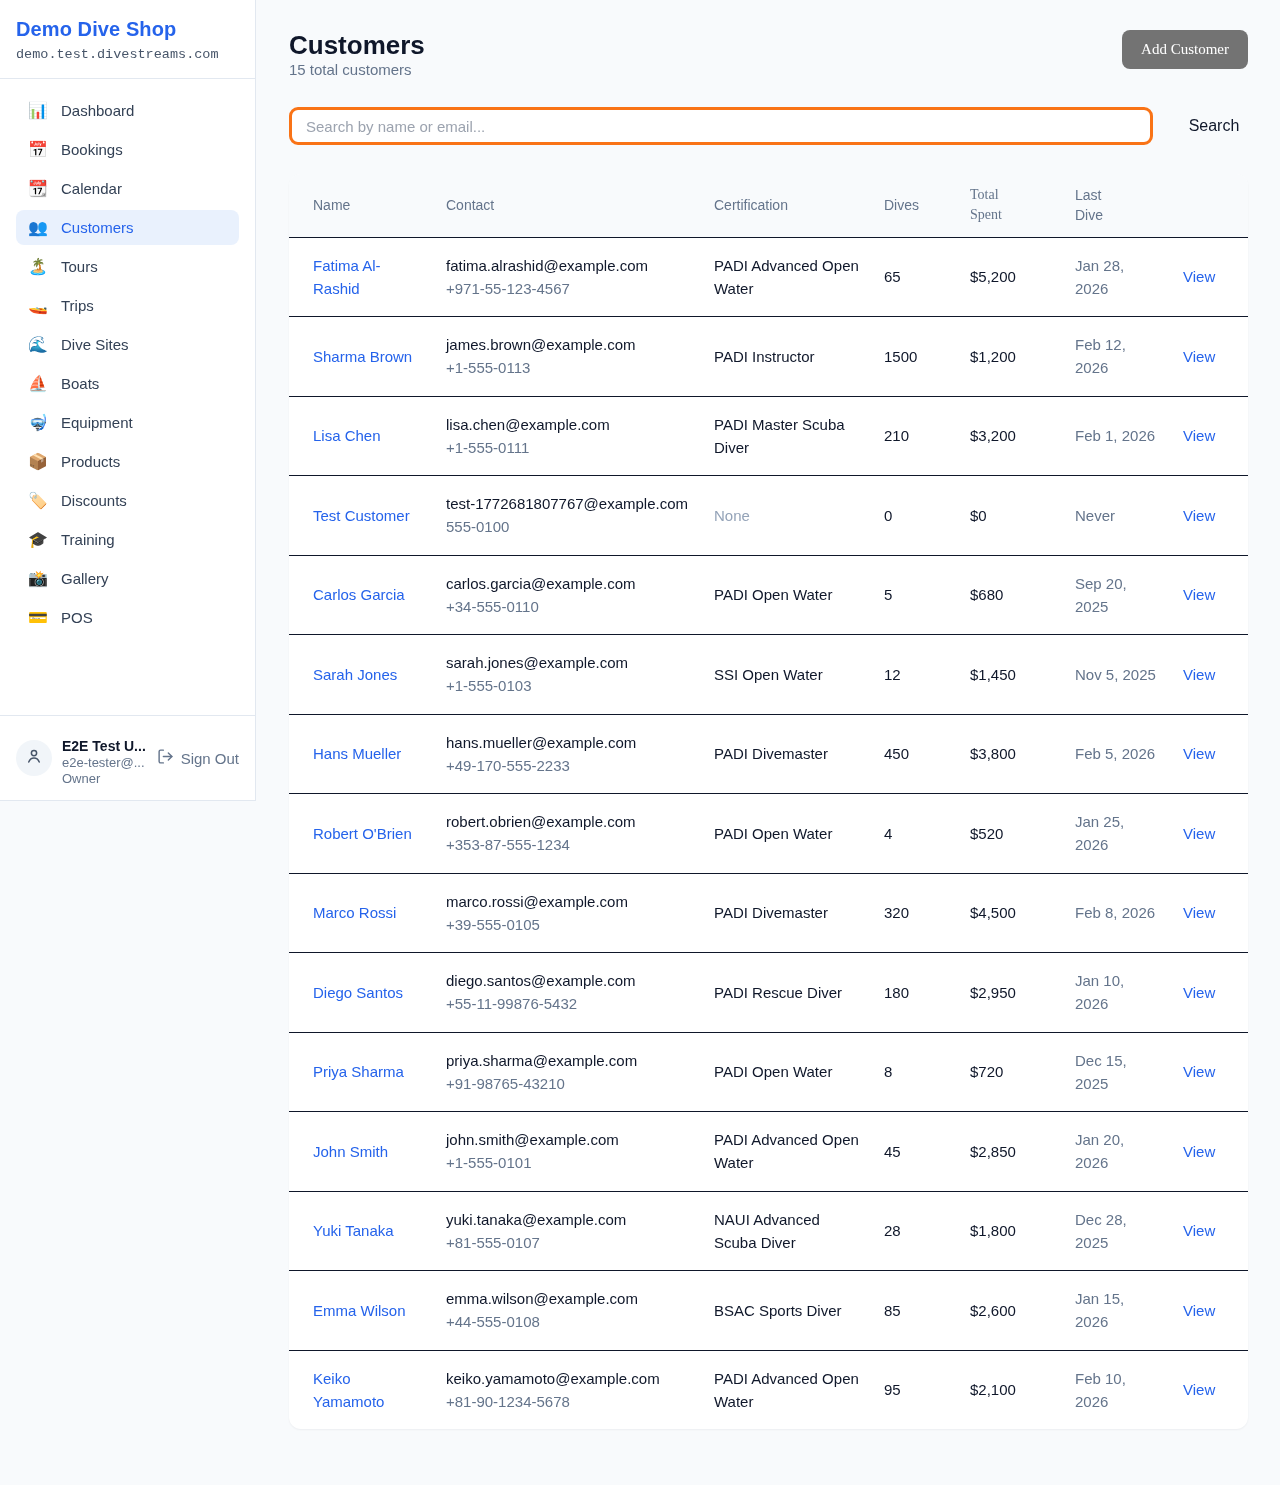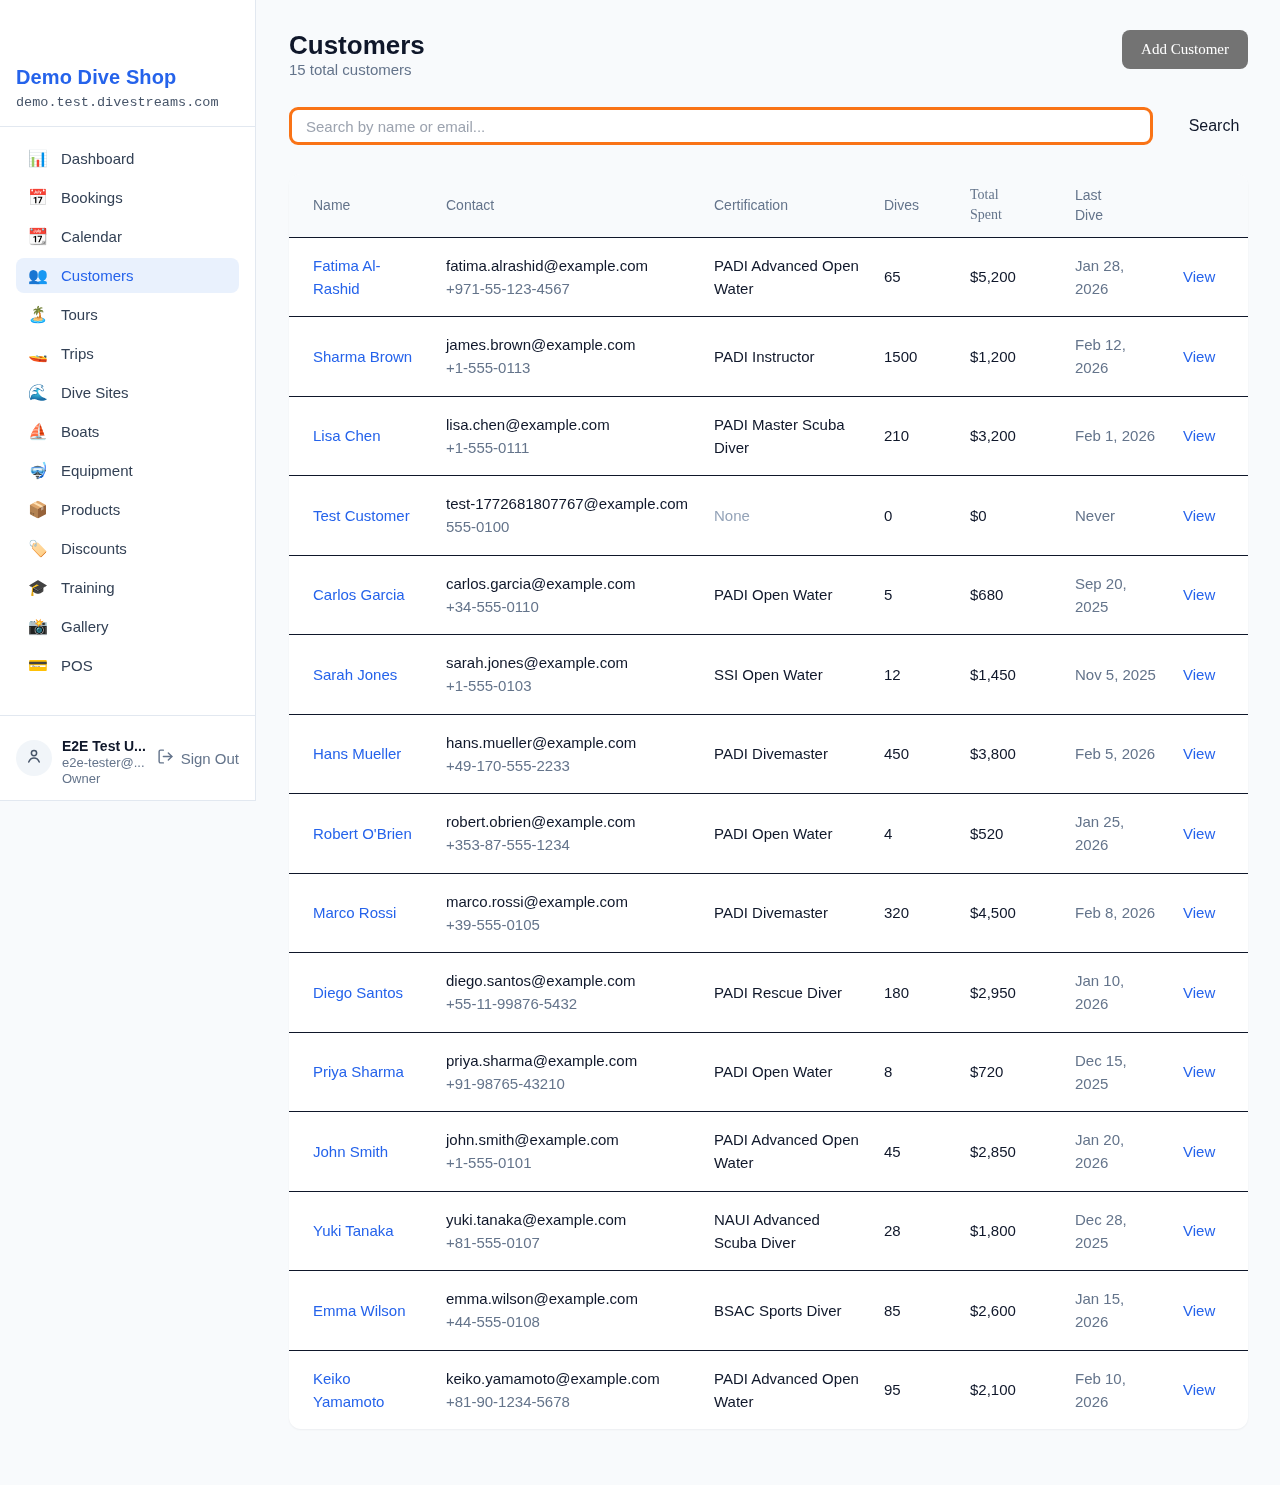--- a/index.html
+++ b/index.html
@@ -26,21 +26,20 @@
   }
   .sidebar-head {
     padding: 18px 16px 16px 16px;
     border-bottom: 1px solid #e2e8f0;
   }
   .shop-title {
     color: #2563eb;
     font-size: 20px;
     font-weight: bold;
     letter-spacing: 0.1px;
-    margin-top: 48px;
   }
   .shop-domain {
     margin-top: 6px;
     color: #475569;
     font-size: 13.5px;
     font-family: Liberation Mono, monospace;
   }
   .nav {
     padding: 14px 16px;
     flex: 1;

